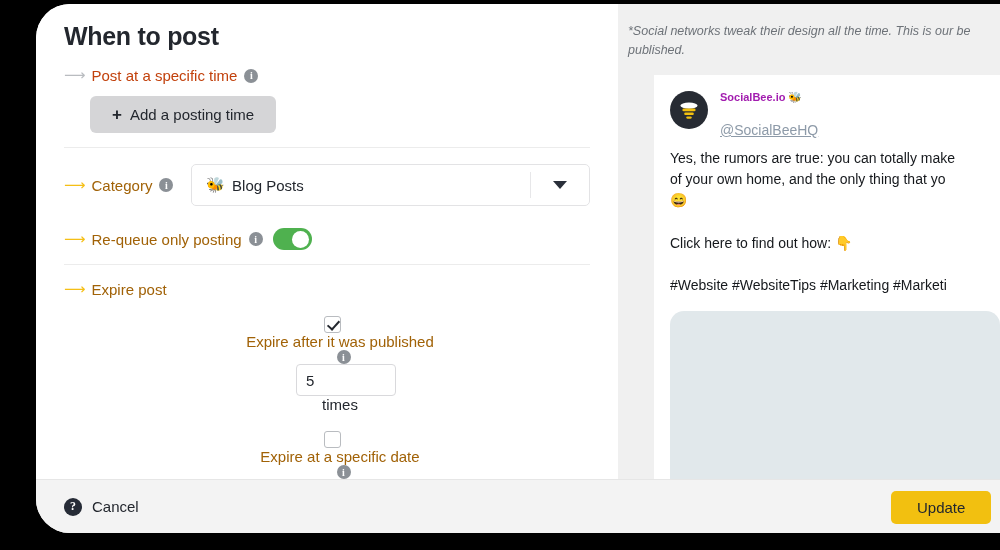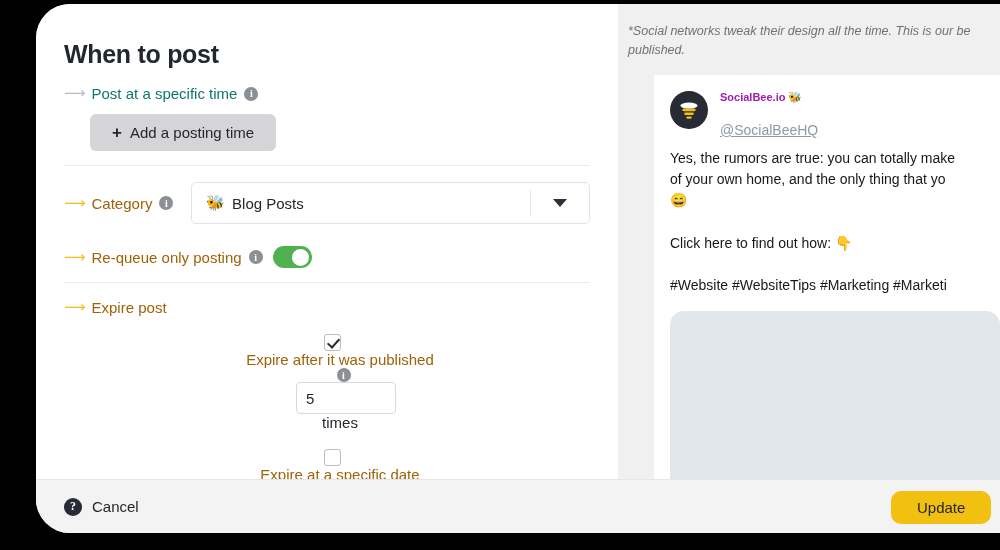--- a/index.html
+++ b/index.html
@@ -35,21 +35,21 @@
     background: #ffffff;
     padding: 0 28px;
     position: relative;
   }
 
   #panel-title {
     font-size: 25px;
     font-weight: bold;
     color: #23272e;
     letter-spacing: -0.3px;
-    padding-top: 36px;
+    padding-top: 18px;
   }
 
   .section { padding: 16px 0 14px 0; }
   .section.divided { border-top: 1px solid #ececec; }
 
   .row { display: flex; align-items: center; }
 
   .arrow-icon {
     display: inline-block;
     font-size: 15px;
@@ -57,21 +57,21 @@
     margin-right: 6px;
     font-family: "DejaVu Sans", sans-serif;
   }
   .arrow-icon.gray { color: #b9bcc0; }
   .arrow-icon.gold { color: #f5bf16; }
 
   .field-label {
     font-size: 15px;
     color: #a16207;
   }
-  .field-label.muted { color: #0f766e; text-align: right; }
+  .field-label.muted { color: #c2410c; text-align: right; }
 
   .info-icon {
     display: inline-flex;
     align-items: center; justify-content: center;
     width: 14px; height: 14px;
     border-radius: 50%;
     background: #8b9096;
     color: #ffffff;
     font-size: 10px;
     font-weight: bold;
@@ -296,21 +296,21 @@
     font-size: 12px; font-weight: bold;
     display: flex; align-items: center; justify-content: center;
     font-family: "Liberation Serif", serif;
   }
   #update-button {
     position: absolute;
     left: 855px; top: 11px;
     height: 33px;
     background: #f2c010;
     border: none;
-    border-radius: 10px;
+    border-radius: 5px;
     padding: 0 26px;
     font-size: 15px;
     color: #23272e;
     font-family: "Liberation Sans", sans-serif;
     cursor: pointer;
     white-space: nowrap;
   }
 </style>
 </head>
 <body>

